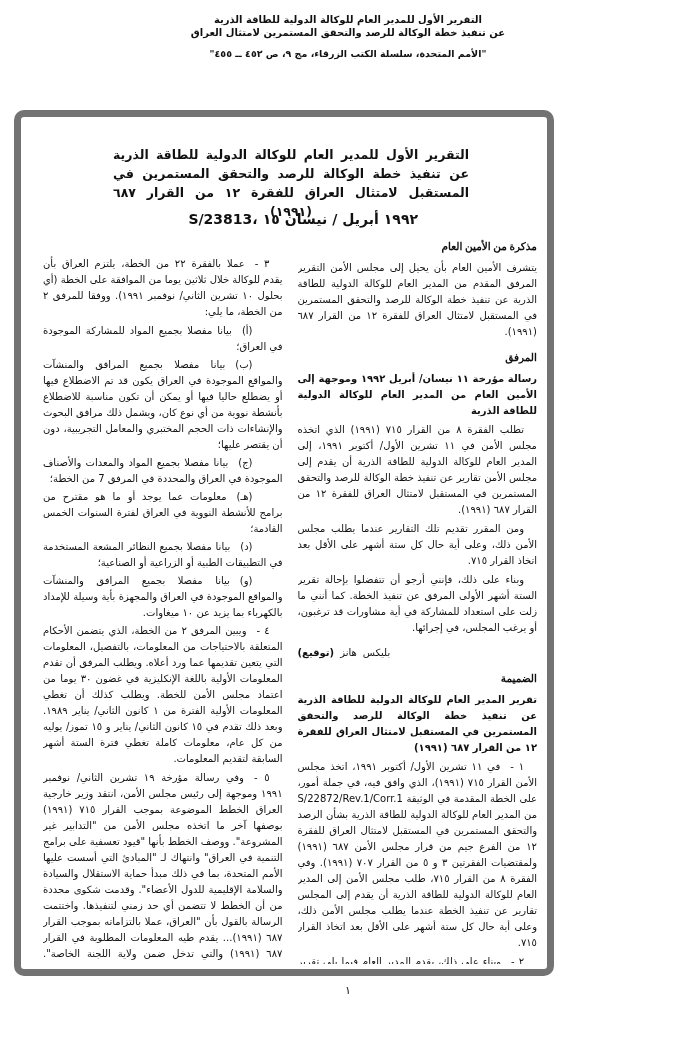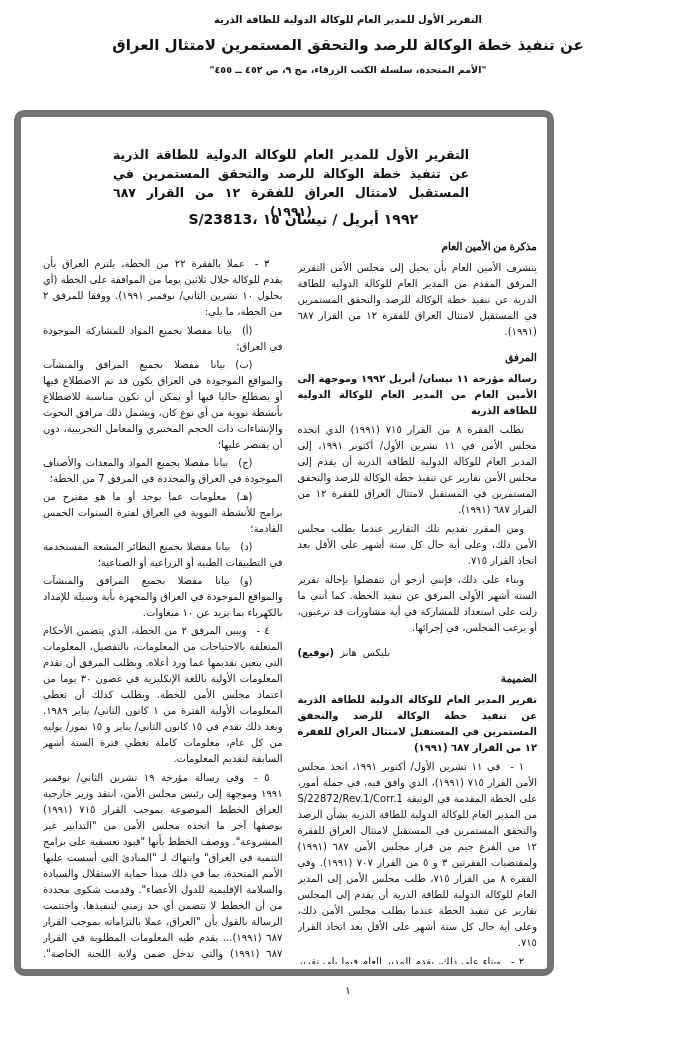--- a/index.html
+++ b/index.html
@@ -1,20 +1,20 @@
 <!DOCTYPE html>
 <html lang="ar"><head>
 <meta charset="utf-8">
 <style>
   html,body{margin:0;padding:0;width:696px;height:1038px;background:#ffffff;overflow:hidden;}
   body{font-family:"DejaVu Sans",sans-serif;color:#111;position:relative;}
 
   .doc-header{position:absolute;top:14px;left:0;right:0;text-align:center;direction:rtl;}
   .doc-header .l1{font-size:10px;font-weight:bold;}
-  .doc-header .l2{font-size:15px;font-weight:bold;margin-top:11px;}
+  .doc-header .l2{font-size:10px;font-weight:bold;margin-top:2px;}
   .doc-header .l3{font-size:9.5px;font-weight:bold;margin-top:10px;}
 
   .green-box{position:absolute;left:14px;top:110px;width:540px;height:866px;
     border:7px solid #737373;border-radius:10px;box-sizing:border-box;overflow:hidden;background:#fff;}
 
   .box-title{direction:rtl;margin:28px 78px 0 92px;font-weight:bold;font-size:12.5px;
     line-height:19px;text-align:justify;text-align-last:center;}
 
   .docref{position:absolute;top:94px;right:129px;display:flex;direction:ltr;gap:5px;
     font-weight:bold;font-size:14px;align-items:baseline;}

